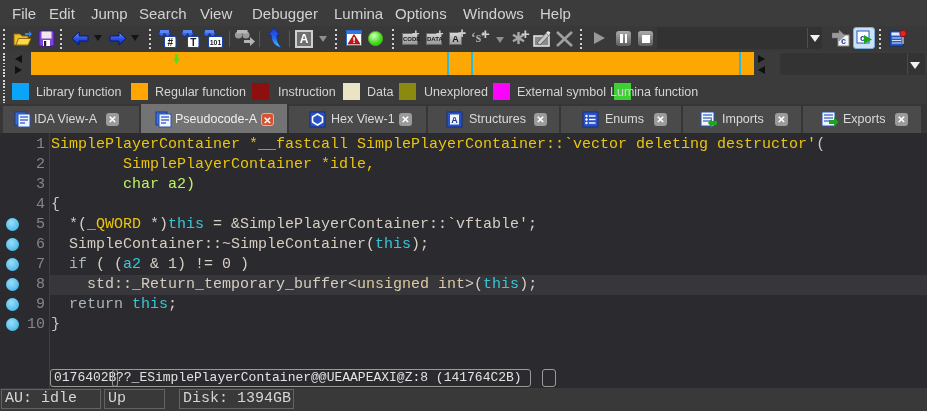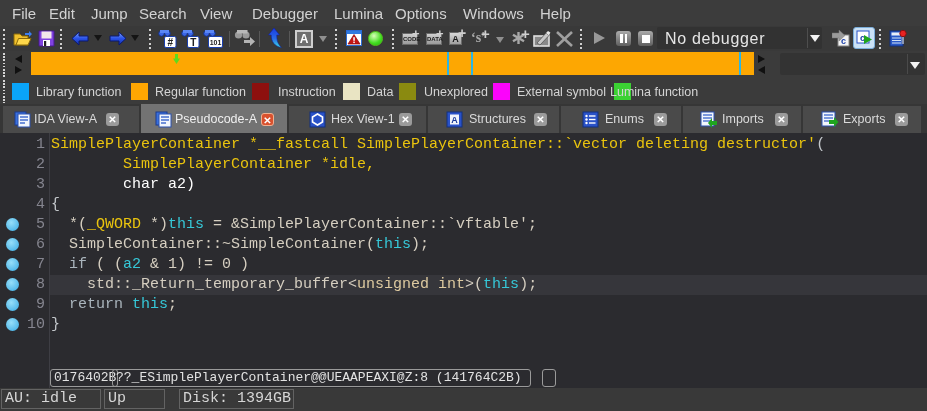--- a/index.html
+++ b/index.html
@@ -167,21 +167,20 @@
  <div class="abs" style="left:594px;top:6px;width:0;height:0;border-top:6.5px solid rgba(0,0,0,0);border-bottom:6.5px solid rgba(0,0,0,0);border-left:11px solid #989898"></div>
 
  <div class="abs" style="left:616px;top:5px;width:15px;height:15px;border-radius:3px;background:linear-gradient(#ababab,#5f5f5f)"></div>
  <div class="abs" style="left:620px;top:8px;width:2.5px;height:9px;background:#fff"></div>
  <div class="abs" style="left:624.5px;top:8px;width:2.5px;height:9px;background:#fff"></div>
 
  <div class="abs" style="left:638px;top:5px;width:15px;height:15px;border-radius:3px;background:linear-gradient(#ababab,#5f5f5f)"></div>
  <div class="abs" style="left:641.5px;top:8.5px;width:8px;height:8px;background:#fff"></div>
 
  <div class="abs" style="left:657px;top:1px;width:165px;height:22px;background:#323232;border-radius:2px"></div>
- <div class="abs" style="left:665px;top:3.5px;font-size:16px;letter-spacing:.7px;color:#e6e6e6">No debugger</div>
  <div class="abs" style="left:807px;top:2px;width:1px;height:20px;background:#4e4e4e"></div>
  <div class="abs tri-d" style="left:810px;top:9px;border-left-width:5px;border-right-width:5px;border-top:7px solid #f2f2f2"></div>
 
  <svg class="abs" style="left:832px;top:3px" width="18" height="18" viewBox="0 0 18 18">
   <rect x="6" y="6" width="11" height="11" fill="#f4f4f4" stroke="#888"></rect>
   <text x="11.5" y="15" font-family="Liberation Sans" font-size="9" font-weight="bold" fill="#1a3faa" text-anchor="middle">c</text>
   <path d="M0 4 H7 V1 L13 6.5 L7 12 V9 H0 Z" fill="#9a9a9a" stroke="#777" stroke-width=".5"></path>
  </svg>
 
  <div class="abs" style="left:853px;top:1px;width:22px;height:22px;background:#cbe2f6;border:1px solid #7aadda;border-radius:3px"></div>
@@ -336,21 +335,21 @@
   9
  10</pre>
 <div class="abs dot" style="top:218px"></div>
 <div class="abs dot" style="top:238px"></div>
 <div class="abs dot" style="top:258px"></div>
 <div class="abs dot" style="top:278px"></div>
 <div class="abs dot" style="top:298px"></div>
 <div class="abs dot" style="top:318px"></div>
 <pre class="abs mono" id="code" style="left:51px;top:135px;font-size:15px;line-height:20px;color:#d5cec0"><span style="color:#eac40e">SimplePlayerContainer *__fastcall SimplePlayerContainer::`vector deleting destructor'</span><span style="color:#c4c8cc">(</span>
 <span style="color:#eac40e">        SimplePlayerContainer *idle,</span>
-<span style="color:#ffffff">        char a2)</span>
+<span style="color:#bef264">        char a2)</span>
 <span style="color:#c4c8cc">{</span>
   *(<span style="color:#eac40e">_QWORD</span> *)<span style="color:#36c8d8">this</span> = &amp;SimplePlayerContainer::`vftable';
   SimpleContainer::~SimpleContainer(<span style="color:#36c8d8">this</span>);
   <span style="color:#aab5bd">if</span> ( (<span style="color:#36c8d8">a2</span> &amp; 1) != 0 )
     std::_Return_temporary_buffer&lt;<span style="color:#decaa0">unsigned int</span>&gt;(<span style="color:#36c8d8">this</span>);
   <span style="color:#aab5bd">return</span> <span style="color:#36c8d8">this</span>;
 <span style="color:#c4c8cc">}</span></pre>
 
 <div class="abs sbox mono" style="left:50px;width:68px">0176402B</div>
 <div class="abs sbox mono" style="left:112px;width:419px">??_ESimplePlayerContainer@@UEAAPEAXI@Z:8 (141764C2B)</div>

